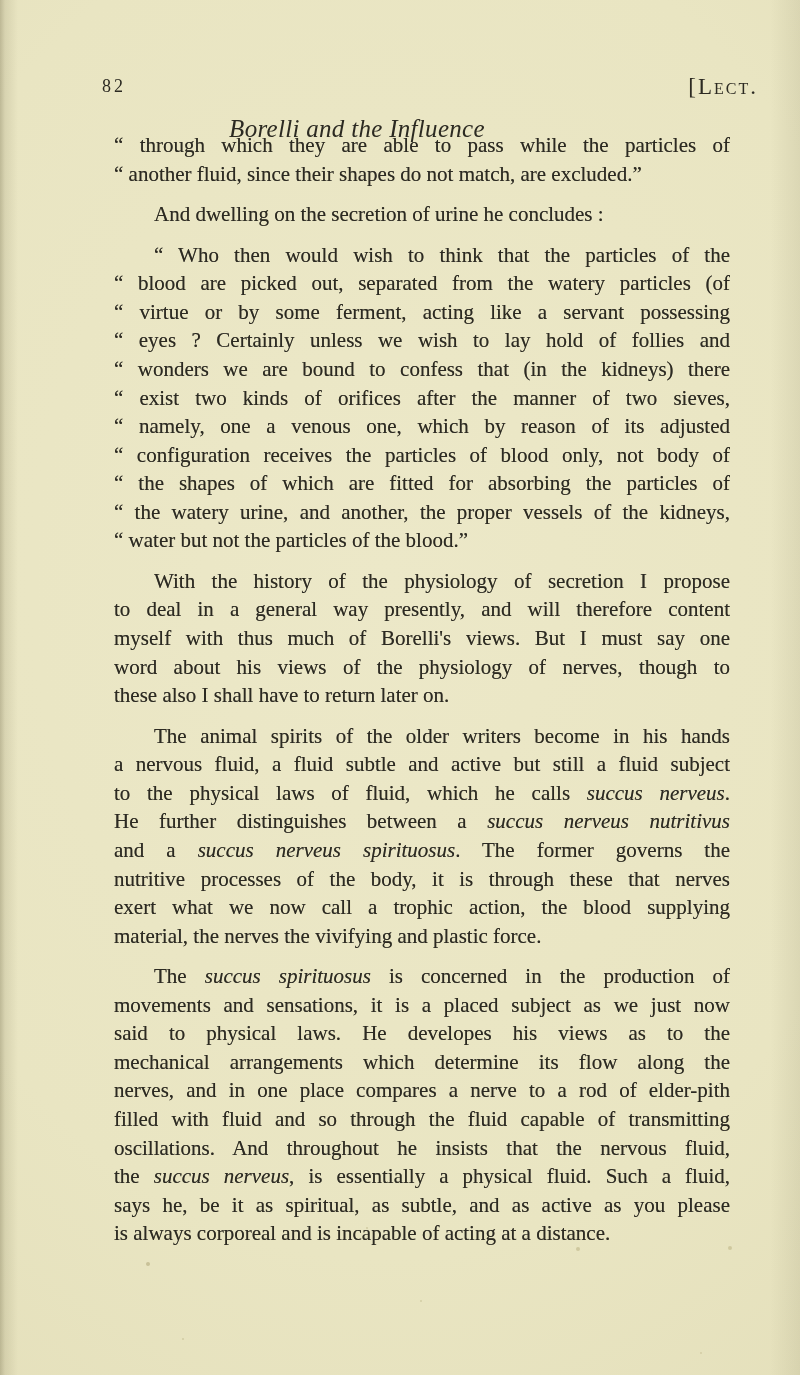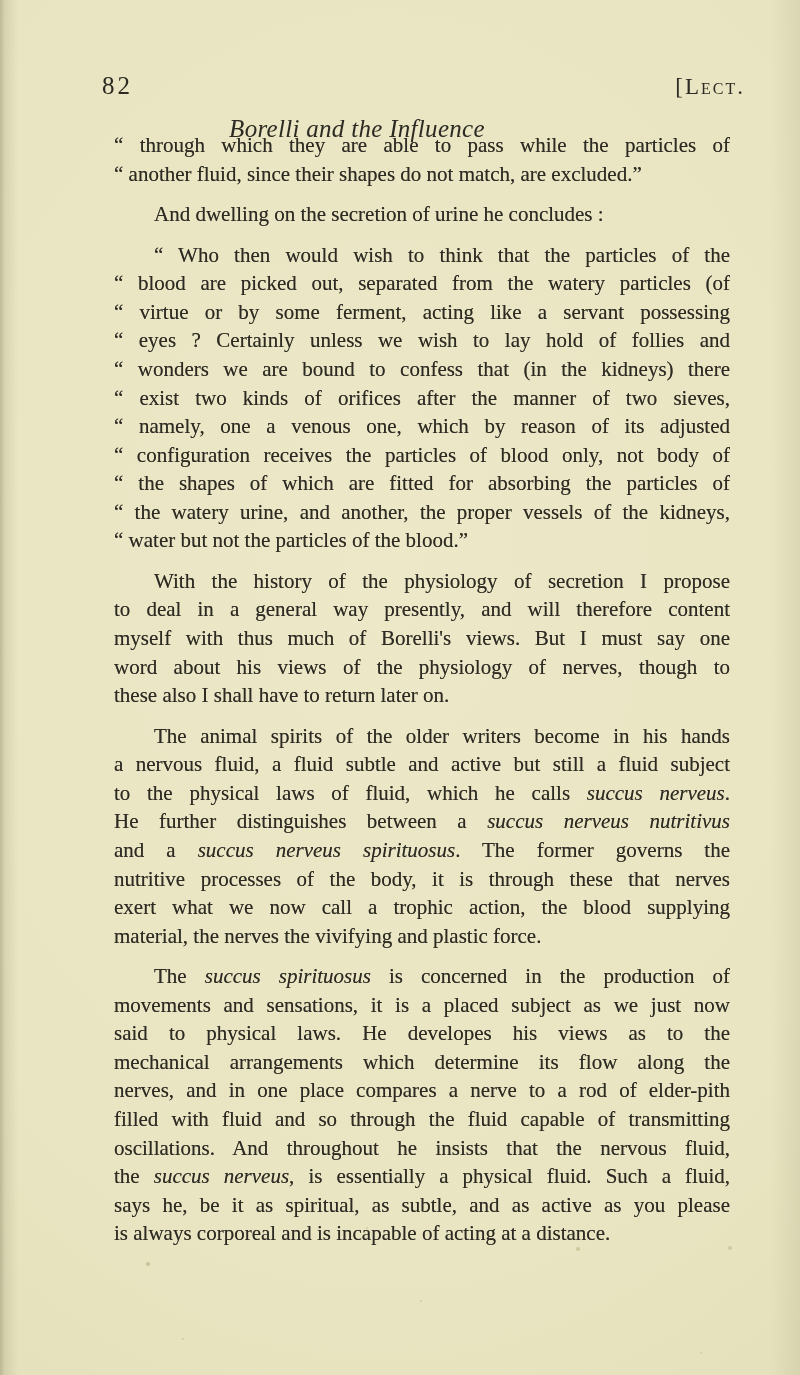--- a/index.html
+++ b/index.html
@@ -11,29 +11,29 @@
     font-family: "Liberation Serif", "DejaVu Serif", serif;
     color: var(--ink, #2c2a22);
     background:
       linear-gradient(90deg, rgba(90,83,50,0.30) 0px, rgba(90,83,50,0.12) 5px, rgba(90,83,50,0.0) 18px),
       linear-gradient(270deg, rgba(95,90,58,0.10) 0px, rgba(95,90,58,0.0) 30px),
       radial-gradient(120% 90% at 48% 42%, #ece8c8 0%, #e9e5c2 55%, #e1dcb6 100%);
   }
   
   .page-number {
     position: absolute; left: 102px; top: 71px;
-    font-size: 25px; letter-spacing: 3px; line-height: 30px;
+    font-size: 18px; letter-spacing: 3px; line-height: 30px;
   }
   .running-title {
     position: absolute; left: 357px; top: 69px; transform: translateX(-50%);
     font-style: italic; font-size: 25px; line-height: 32px;
     white-space: nowrap; letter-spacing: 0.3px; margin-top: 44px;
   }
   .lecture-ref {
-    position: absolute; right: 55px; top: 72px;
+    position: absolute; right: 42px; top: 72px;
     font-size: 23px; line-height: 30px;
     font-variant: small-caps; letter-spacing: 2px;
   }
   
   .page-text {
     position: absolute; left: 102px; top: 119px; width: 640px;
     font-size: 21px; line-height: 28.57px;
     text-shadow: 0 0 0.4px rgba(44,42,34,0.55);
   }
   .para { margin: 12px; }

